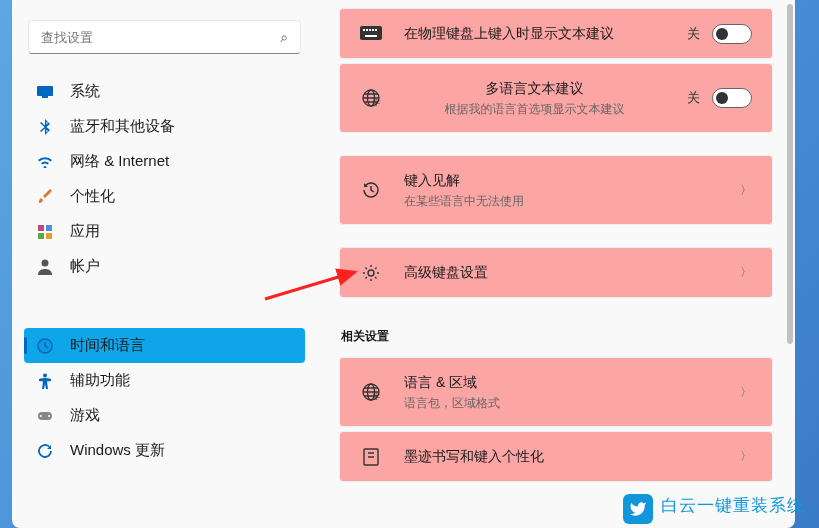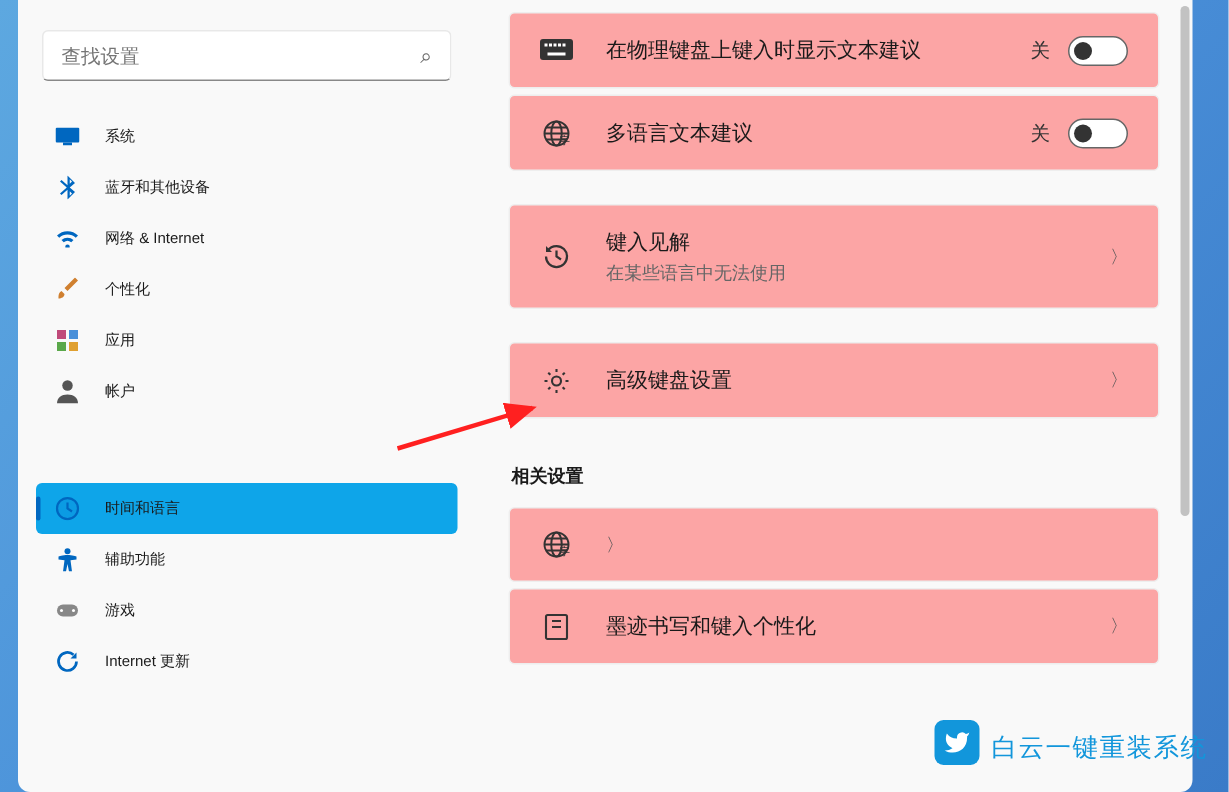--- a/index.html
+++ b/index.html
@@ -1,39 +1,39 @@
 <!DOCTYPE html>
 <html><head>
   <meta charset="utf-8">
   <style>
     * { margin:0; padding:0; box-sizing:border-box; font-family:"Segoe UI","Microsoft YaHei",sans-serif; }
     body { width:819px; height:528px; background:linear-gradient(135deg,#5da8e0 0%,#4a90d9 50%,#3a7bc8 100%); overflow:hidden; position:relative; }
     .window { position:absolute; left:12px; top:0; width:783px; height:528px; background:#f9f9f9; display:flex; border-radius:0 0 8px 8px; overflow:hidden; }
     .sidebar { width:305px; padding:16px 0 16px 12px; display:flex; flex-direction:column; gap:4px; }
     .search-box { display:flex; align-items:center; margin:4px 16px 16px 4px; height:34px; background:#fff; border:1px solid #e8e8e8; border-bottom:1px solid #888; border-radius:4px; padding:0 12px; }
     .search-box input { border:none; outline:none; flex:1; font-size:13px; background:transparent; }
-    .nav-item { display:flex; align-items:center; gap:16px; padding:8px 12px; margin-right:12px; border-radius:4px; font-size:10px; color:#1a1a1a; cursor:pointer; position:relative; }
+    .nav-item { display:flex; align-items:center; gap:16px; padding:8px 12px; margin-right:12px; border-radius:4px; font-size:15px; color:#1a1a1a; cursor:pointer; position:relative; }
     .nav-item.active { background:#0ea5e9;margin-top:44px; }
     .nav-item.active::before { content:""; position:absolute; left:0; top:9px; bottom:9px; width:3px; background:#0067c0; border-radius:2px; }
     .nav-icon { width:18px; height:18px; display:flex; align-items:center; justify-content:center; font-size:14px; }
     .content { flex:1; padding:8px 22px 0 22px; overflow-y:hidden; position:relative; }
     .card { background:#fca5a5; border:1px solid #eee; border-radius:4px; margin-bottom:4px; display:flex; align-items:center; padding:14px 20px; gap:22px; }
     .card-icon { width:22px; display:flex; align-items:center; justify-content:center; color:#333; }
     .card-body { flex:1; }
     .card-title { font-size:14px; color:#1a1a1a; line-height:1.5; }
     .card-desc { font-size:12px; color:#666; line-height:1.5; margin-top:1px; }
     .toggle-wrap { display:flex; align-items:center; gap:12px; }
     .toggle-label { font-size:13px; color:#333; }
     .toggle { width:40px; height:20px; background:#fff; border:1px solid #666; border-radius:10px; position:relative; cursor:pointer; }
     .toggle::after { content:""; position:absolute; left:3px; top:3px; width:12px; height:12px; background:#333; border-radius:50%; }
     .chevron { color:#555; font-size:12px; }
     .section-title { font-size:12px; font-weight:600; color:#1a1a1a; margin:30px 0 12px 2px; }
     .arrow-overlay { position:absolute; left:260px; top:234px; pointer-events:none; }
     .scrollbar { position:absolute; right:2px; top:4px; width:6px; height:340px; background:#c2c2c2; border-radius:3px; }
-    .watermark { position:absolute; right:14px; bottom:18px; display:flex; align-items:flex-end; gap:8px; }
+    .watermark { position:absolute; right:14px; bottom:4px; display:flex; align-items:flex-start; gap:8px; }
     .watermark .logo { width:30px; height:30px; background:#1296db; border-radius:6px; display:flex; align-items:center; justify-content:center; }
     .watermark .txt { color:#1296db; font-size:17px; letter-spacing:1px; }
     .watermark .sub { color:#888; font-size:11px; margin-left:-2px; }
   </style>
 </head>
 <body>
 
 <div class="window">
   <aside class="sidebar">
     <div class="search-box">
@@ -123,21 +123,21 @@
           </span>
           <span>游戏</span>
         </div>
         <div class="nav-item">
           <span class="nav-icon">
             <svg width="16" height="16" viewBox="0 0 16 16" fill="none" stroke="#0067c0" stroke-width="1.8">
               <path d="M14 8a6 6 0 11-2-4.5"></path>
               <path d="M14 2v4h-4" fill="#0067c0" stroke="none"></path>
             </svg>
           </span>
-          <span>Internet 更新</span>
+          <span>Windows 更新</span>
         </div>
       </div>
   </aside>
 
   <main class="content">
     <div id="cards-list">
         <div class="card">
           <div class="card-icon">
             <svg width="22" height="16" viewBox="0 0 22 16">
               <rect width="22" height="14" rx="2" fill="#333"></rect>
@@ -150,31 +150,32 @@
             </svg>
           </div>
           <div class="card-body">
             <div class="card-title">在物理键盘上键入时显示文本建议</div>
           </div>
           <div class="toggle-wrap">
             <span class="toggle-label">关</span>
             <div class="toggle"></div>
           </div>
         </div>
-        <div class="card" style="margin-bottom: 22px;">
+        <div class="card" style="margin-bottom: 22px; text-align: center;">
           <div class="card-icon">
             <svg width="20" height="20" viewBox="0 0 20 20" fill="none" stroke="#333" stroke-width="1.3">
               <circle cx="10" cy="10" r="8"></circle>
               <ellipse cx="10" cy="10" rx="3.5" ry="8"></ellipse>
               <path d="M2 10h16M3 6h14M3 14h14"></path>
               <text x="12" y="17" font-size="7" fill="#333" stroke="none">字</text>
             </svg>
           </div>
           <div class="card-body">
             <div class="card-title">多语言文本建议</div>
+            <div class="card-desc">根据我的语言首选项显示文本建议</div>
           </div>
           <div class="toggle-wrap">
             <span class="toggle-label">关</span>
             <div class="toggle"></div>
           </div>
         </div>
         <div class="card" style="margin-bottom: 22px;">
           <div class="card-icon">
             <svg width="20" height="20" viewBox="0 0 20 20" fill="none" stroke="#333" stroke-width="1.5">
               <path d="M3 10a7 7 0 107-7c-2.5 0-4.7 1.3-6 3.3"></path>
@@ -204,20 +205,24 @@
     <div class="section-title">相关设置</div>
     <div id="related-list">
         <div class="card">
           <div class="card-icon">
             <svg width="20" height="20" viewBox="0 0 20 20" fill="none" stroke="#333" stroke-width="1.3">
               <circle cx="10" cy="10" r="8"></circle>
               <ellipse cx="10" cy="10" rx="3.5" ry="8"></ellipse>
               <path d="M2 10h16M3 6h14M3 14h14"></path>
               <text x="12" y="17" font-size="7" fill="#333" stroke="none">字</text>
             </svg>
+          </div>
+          <div class="card-body">
+            <div class="card-title">语言 &amp; 区域</div>
+            <div class="card-desc">语言包，区域格式</div>
           </div>
           <span class="chevron">〉</span>
         </div>
         <div class="card">
           <div class="card-icon">
             <svg width="18" height="20" viewBox="0 0 18 20" fill="none" stroke="#333" stroke-width="1.4">
               <rect x="2" y="2" width="14" height="16" rx="1"></rect>
               <path d="M6 6h6M6 10h6"></path>
             </svg>
           </div>

